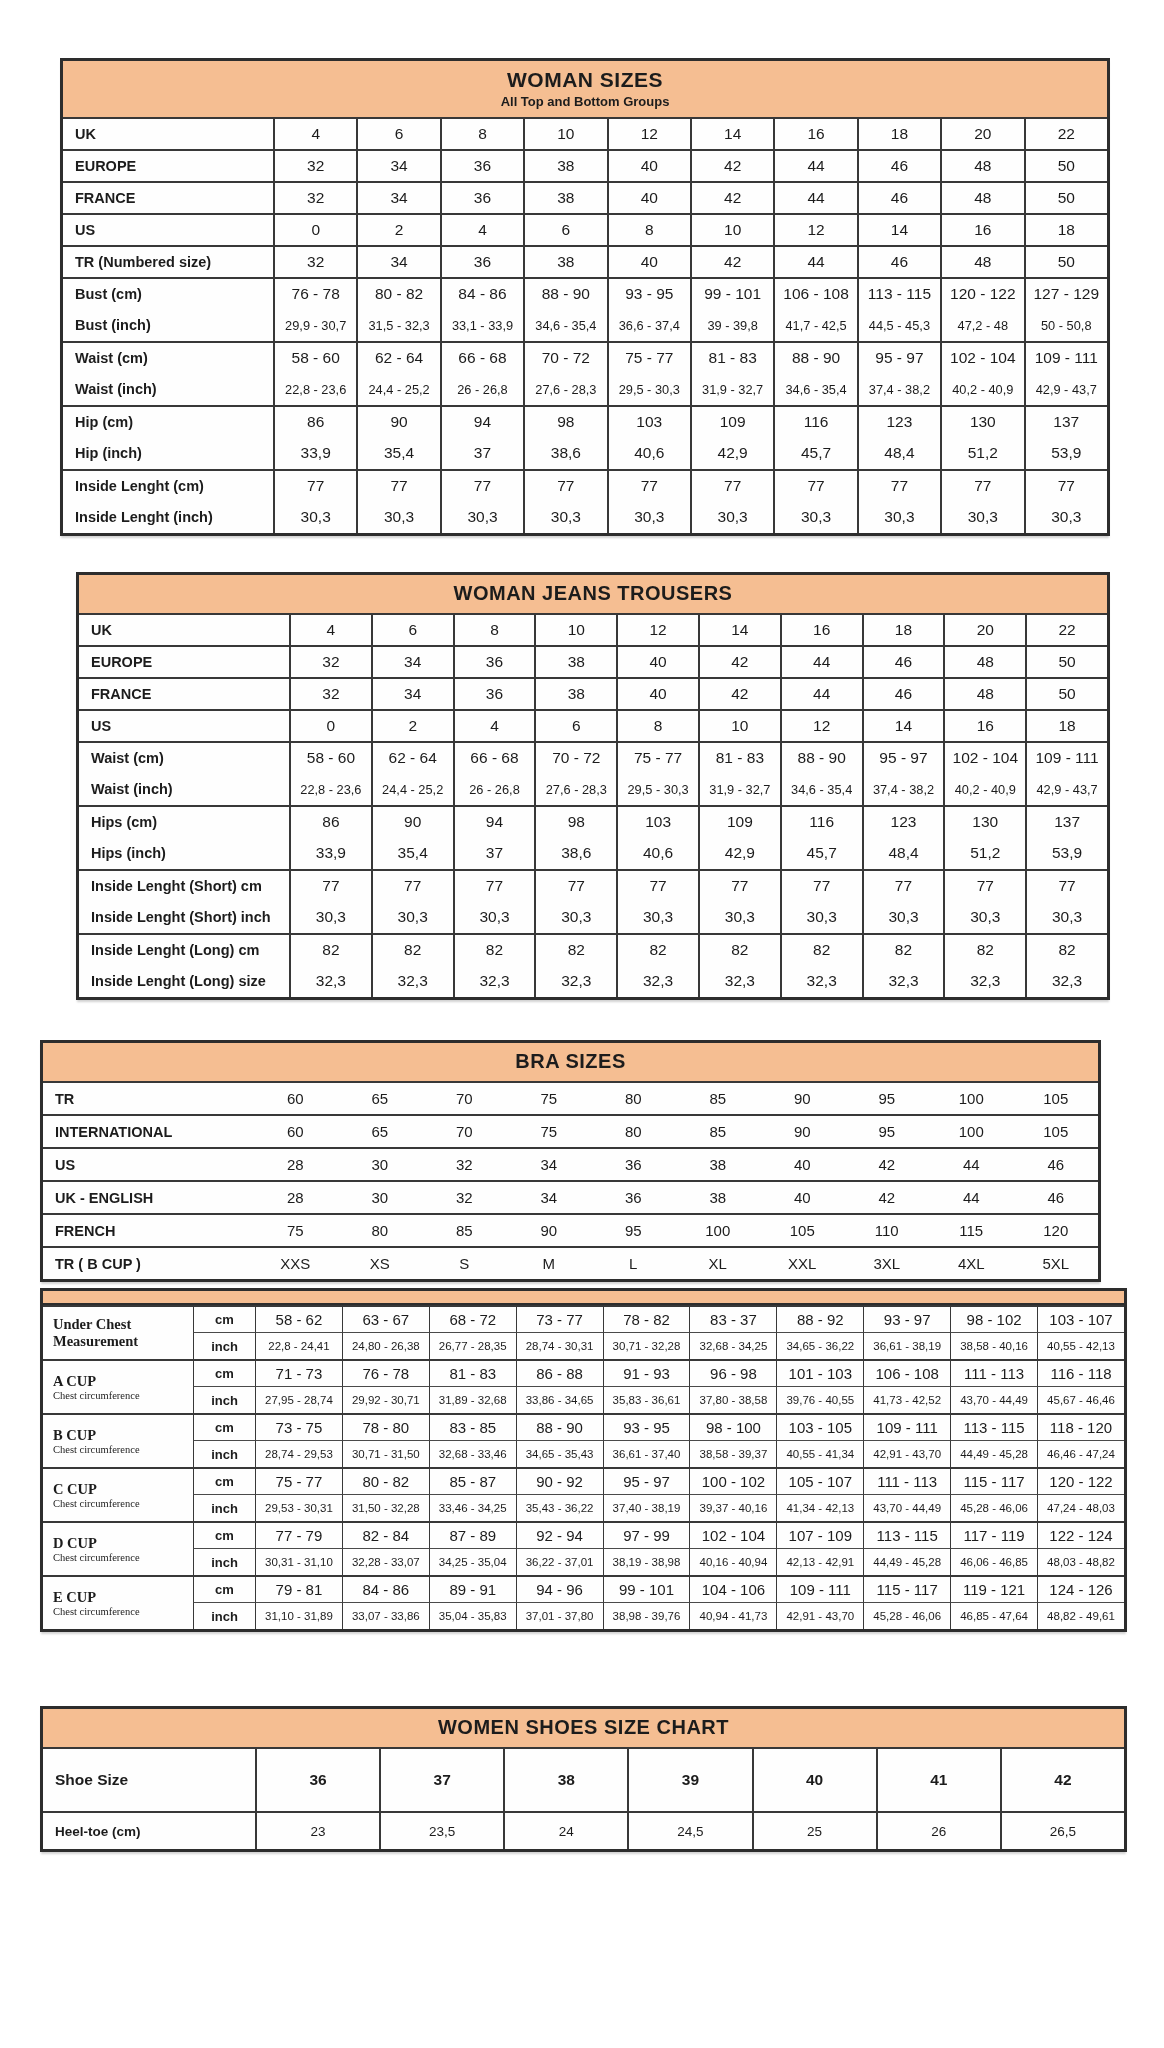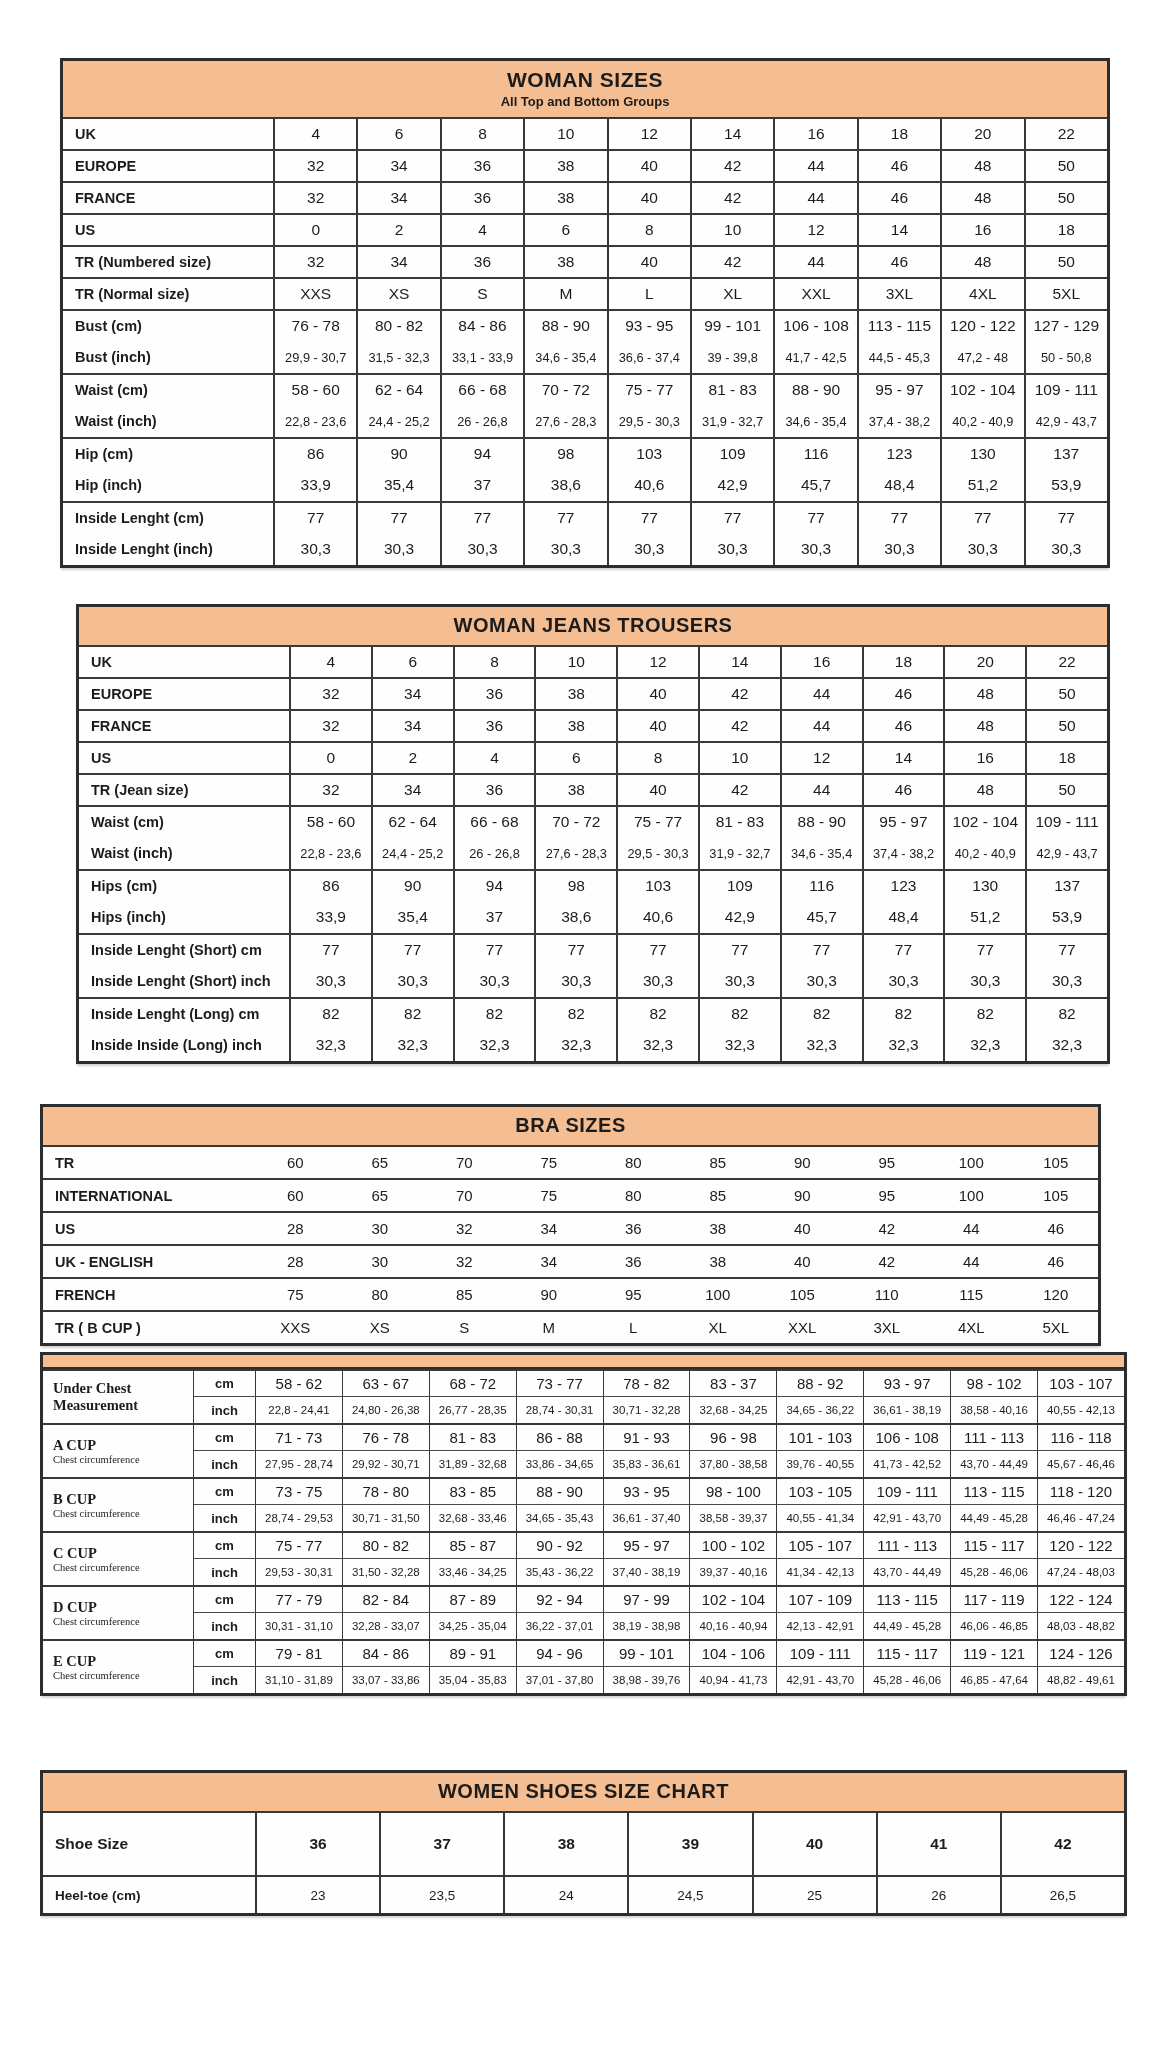--- a/index.html
+++ b/index.html
@@ -152,33 +152,20 @@
             <td class="v">36</td>
             <td class="v">38</td>
             <td class="v">40</td>
             <td class="v">42</td>
             <td class="v">44</td>
             <td class="v">46</td>
             <td class="v">48</td>
             <td class="v">50</td>
           </tr>
           <tr>
-            <td class="lbl">TR (Normal size)</td>
-            <td class="v">XXS</td>
-            <td class="v">XS</td>
-            <td class="v">S</td>
-            <td class="v">M</td>
-            <td class="v">L</td>
-            <td class="v">XL</td>
-            <td class="v">XXL</td>
-            <td class="v">3XL</td>
-            <td class="v">4XL</td>
-            <td class="v">5XL</td>
-          </tr>
-          <tr>
             <td class="lbl">Bust (cm)</td>
             <td class="v">76 - 78</td>
             <td class="v">80 - 82</td>
             <td class="v">84 - 86</td>
             <td class="v">88 - 90</td>
             <td class="v">93 - 95</td>
             <td class="v">99 - 101</td>
             <td class="v">106 - 108</td>
             <td class="v">113 - 115</td>
             <td class="v">120 - 122</td>
@@ -348,33 +335,20 @@
             <td class="v">4</td>
             <td class="v">6</td>
             <td class="v">8</td>
             <td class="v">10</td>
             <td class="v">12</td>
             <td class="v">14</td>
             <td class="v">16</td>
             <td class="v">18</td>
           </tr>
           <tr>
-            <td class="lbl">TR (Jean size)</td>
-            <td class="v">32</td>
-            <td class="v">34</td>
-            <td class="v">36</td>
-            <td class="v">38</td>
-            <td class="v">40</td>
-            <td class="v">42</td>
-            <td class="v">44</td>
-            <td class="v">46</td>
-            <td class="v">48</td>
-            <td class="v">50</td>
-          </tr>
-          <tr>
             <td class="lbl">Waist (cm)</td>
             <td class="v">58 - 60</td>
             <td class="v">62 - 64</td>
             <td class="v">66 - 68</td>
             <td class="v">70 - 72</td>
             <td class="v">75 - 77</td>
             <td class="v">81 - 83</td>
             <td class="v">88 - 90</td>
             <td class="v">95 - 97</td>
             <td class="v">102 - 104</td>
@@ -452,21 +426,21 @@
             <td class="v">82</td>
             <td class="v">82</td>
             <td class="v">82</td>
             <td class="v">82</td>
             <td class="v">82</td>
             <td class="v">82</td>
             <td class="v">82</td>
             <td class="v">82</td>
           </tr>
           <tr class="cont">
-            <td class="lbl">Inside Inside (Long) inch</td>
+            <td class="lbl">Inside Lenght (Long) size</td>
             <td class="v">32,3</td>
             <td class="v">32,3</td>
             <td class="v">32,3</td>
             <td class="v">32,3</td>
             <td class="v">32,3</td>
             <td class="v">32,3</td>
             <td class="v">32,3</td>
             <td class="v">32,3</td>
             <td class="v">32,3</td>
             <td class="v">32,3</td>

